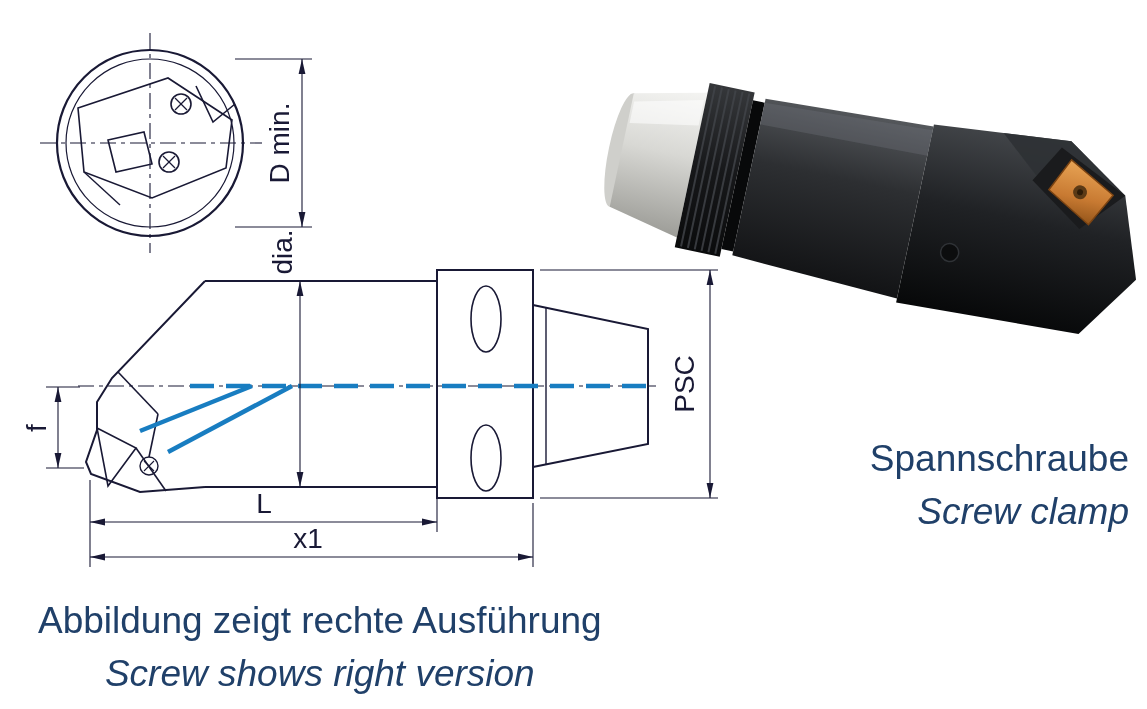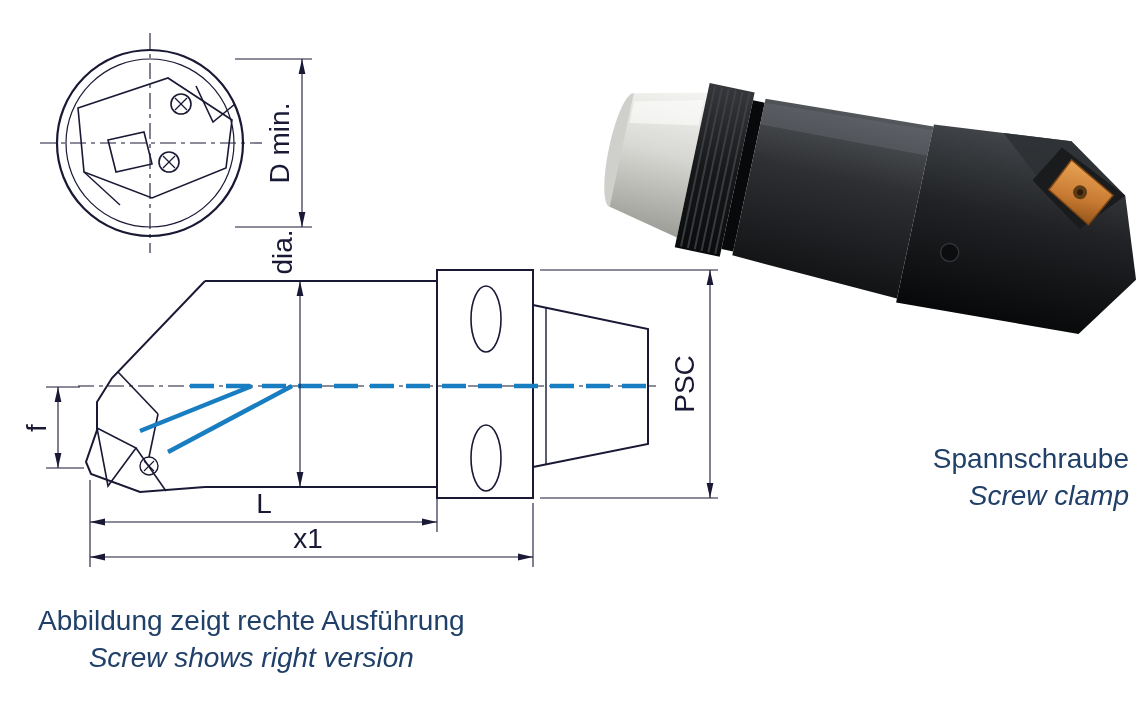--- a/index.html
+++ b/index.html
@@ -17,24 +17,24 @@
   }
   svg{position:absolute;left:0;top:0;}
   .dimlabel{
     font-family:"Liberation Sans", sans-serif;
     font-size:28px;
     fill:var(--line);
   }
   .caption-block{
     position:absolute;
     color:var(--cap);
-    font-size:28px;
+    font-size:37px;
     line-height:37px;
   }
-  .caption-block .it{font-style:italic;}
+  .caption-block .it{font-style:italic;margin-top:16px;}
   #note-block{left:38px;top:602px;text-align:center;}
   #part-block{right:18px;top:440px;text-align:right;}
 </style>
 </head>
 <body>
 
 <div id="stage">
 
   <svg width="1147" height="709" viewBox="0 0 1147 709">
     <defs>

